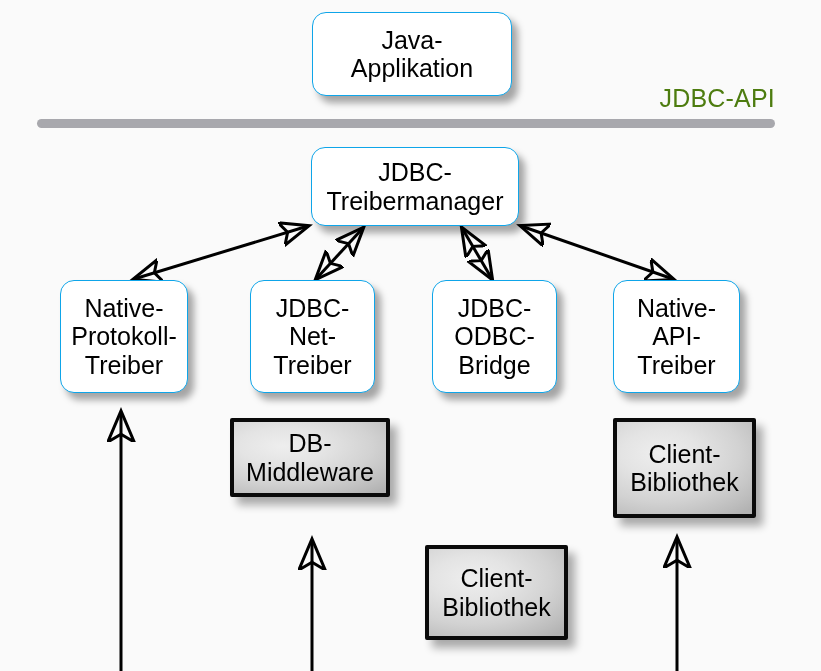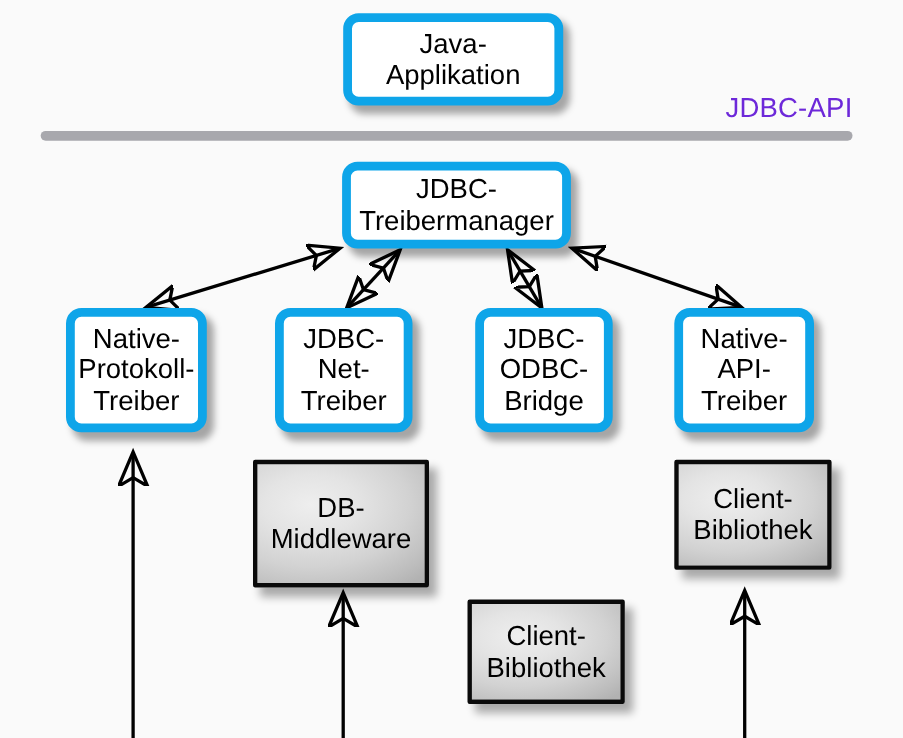--- a/index.html
+++ b/index.html
@@ -24,21 +24,21 @@
     text-align: center;
     color: #000000;
     line-height: 1.14;
   }
 
   
   .rbox {
     position: absolute;
     box-sizing: border-box;
     background: #ffffff;
-    border: 8px solid #0ea5e9;
+    border: 1px solid #0ea5e9;
     border-radius: 14px;
     display: flex;
     align-items: center;
     justify-content: center;
     box-shadow: 6px 7px 7px rgba(0,0,0,0.34);
     z-index: 4;
   }
   .rbox .node-label { font-size: 25px; }
 
   
@@ -67,21 +67,21 @@
     height: 9px;
     background: #a8a8ad;
     border-radius: 5px;
     z-index: 2;
   }
   #api-label {
     position: absolute;
     right: 46px;
     top: 84px;
     font-size: 25px;
-    color: #6d28d9;
+    color: #4d7c0f;
     letter-spacing: 0.2px;
     z-index: 3;
   }
 
   
   #arrows {
     position: absolute;
     left: 0;
     top: 0;
     width: 821px;
@@ -126,21 +126,21 @@
 ODBC-
 Bridge</span>
   </div>
 
   <div class="rbox driver" style="left:613px; top:280px; width:127px; height:113px;">
     <span class="node-label">Native-
 API-
 Treiber</span>
   </div>
 
-  <div class="gbox" style="left:230px; top:418px; width:160px; height:116px;">
+  <div class="gbox" style="left:230px; top:418px; width:160px; height:79px;">
     <span class="node-label">DB-
 Middleware</span>
   </div>
 
 
   <div class="gbox" style="left:613px; top:418px; width:143px; height:100px;">
     <span class="node-label">Client-
 Bibliothek</span>
   </div>
 

